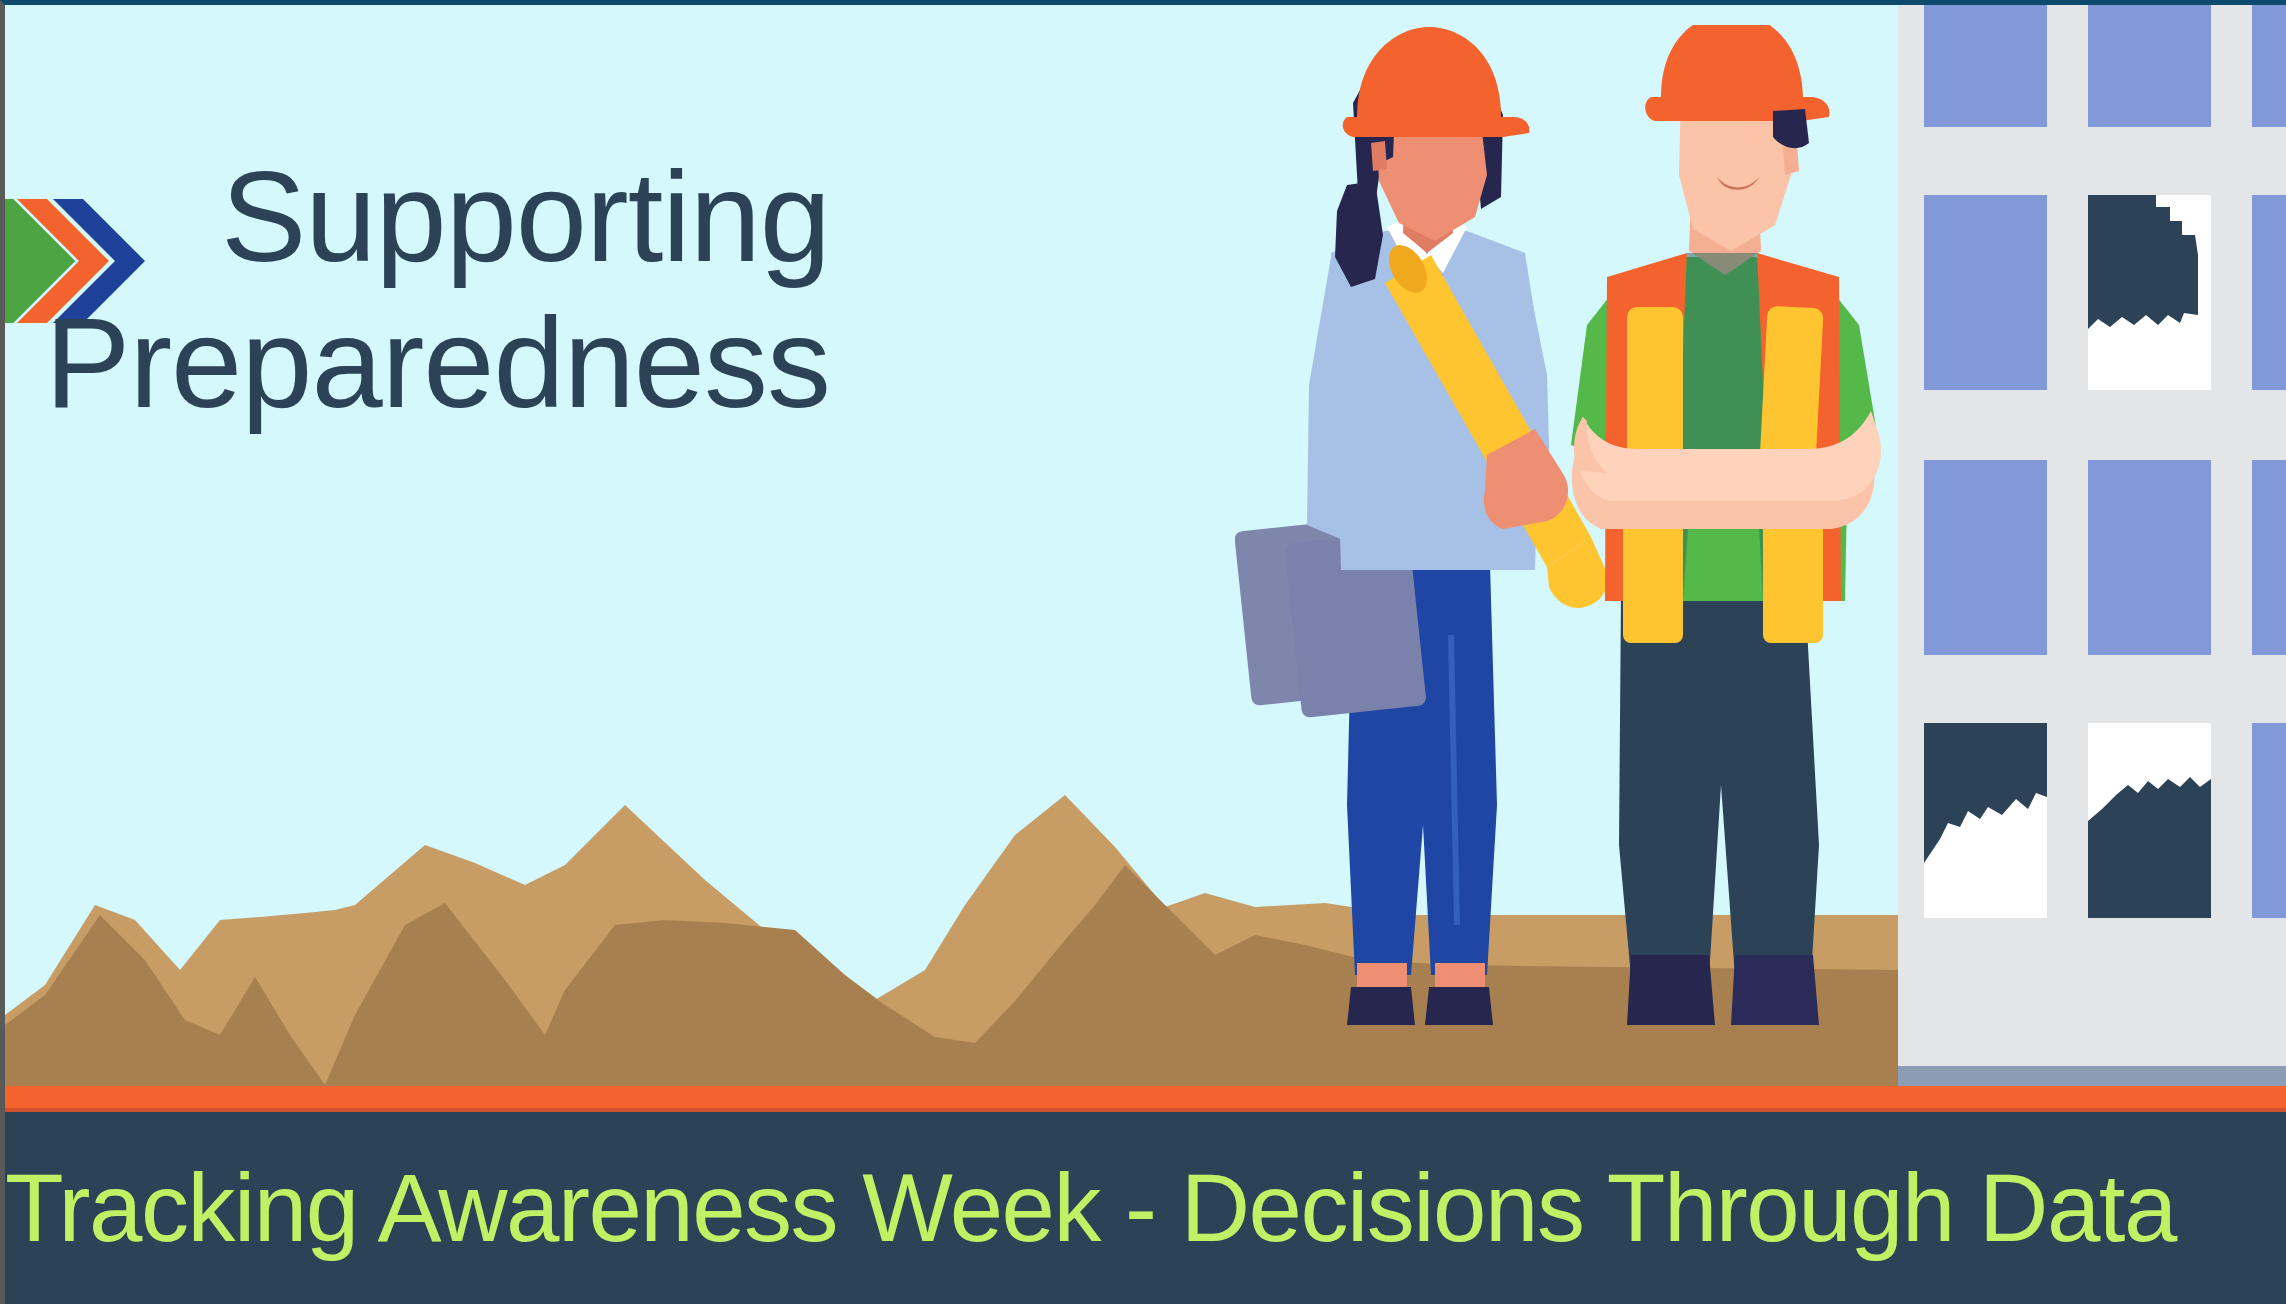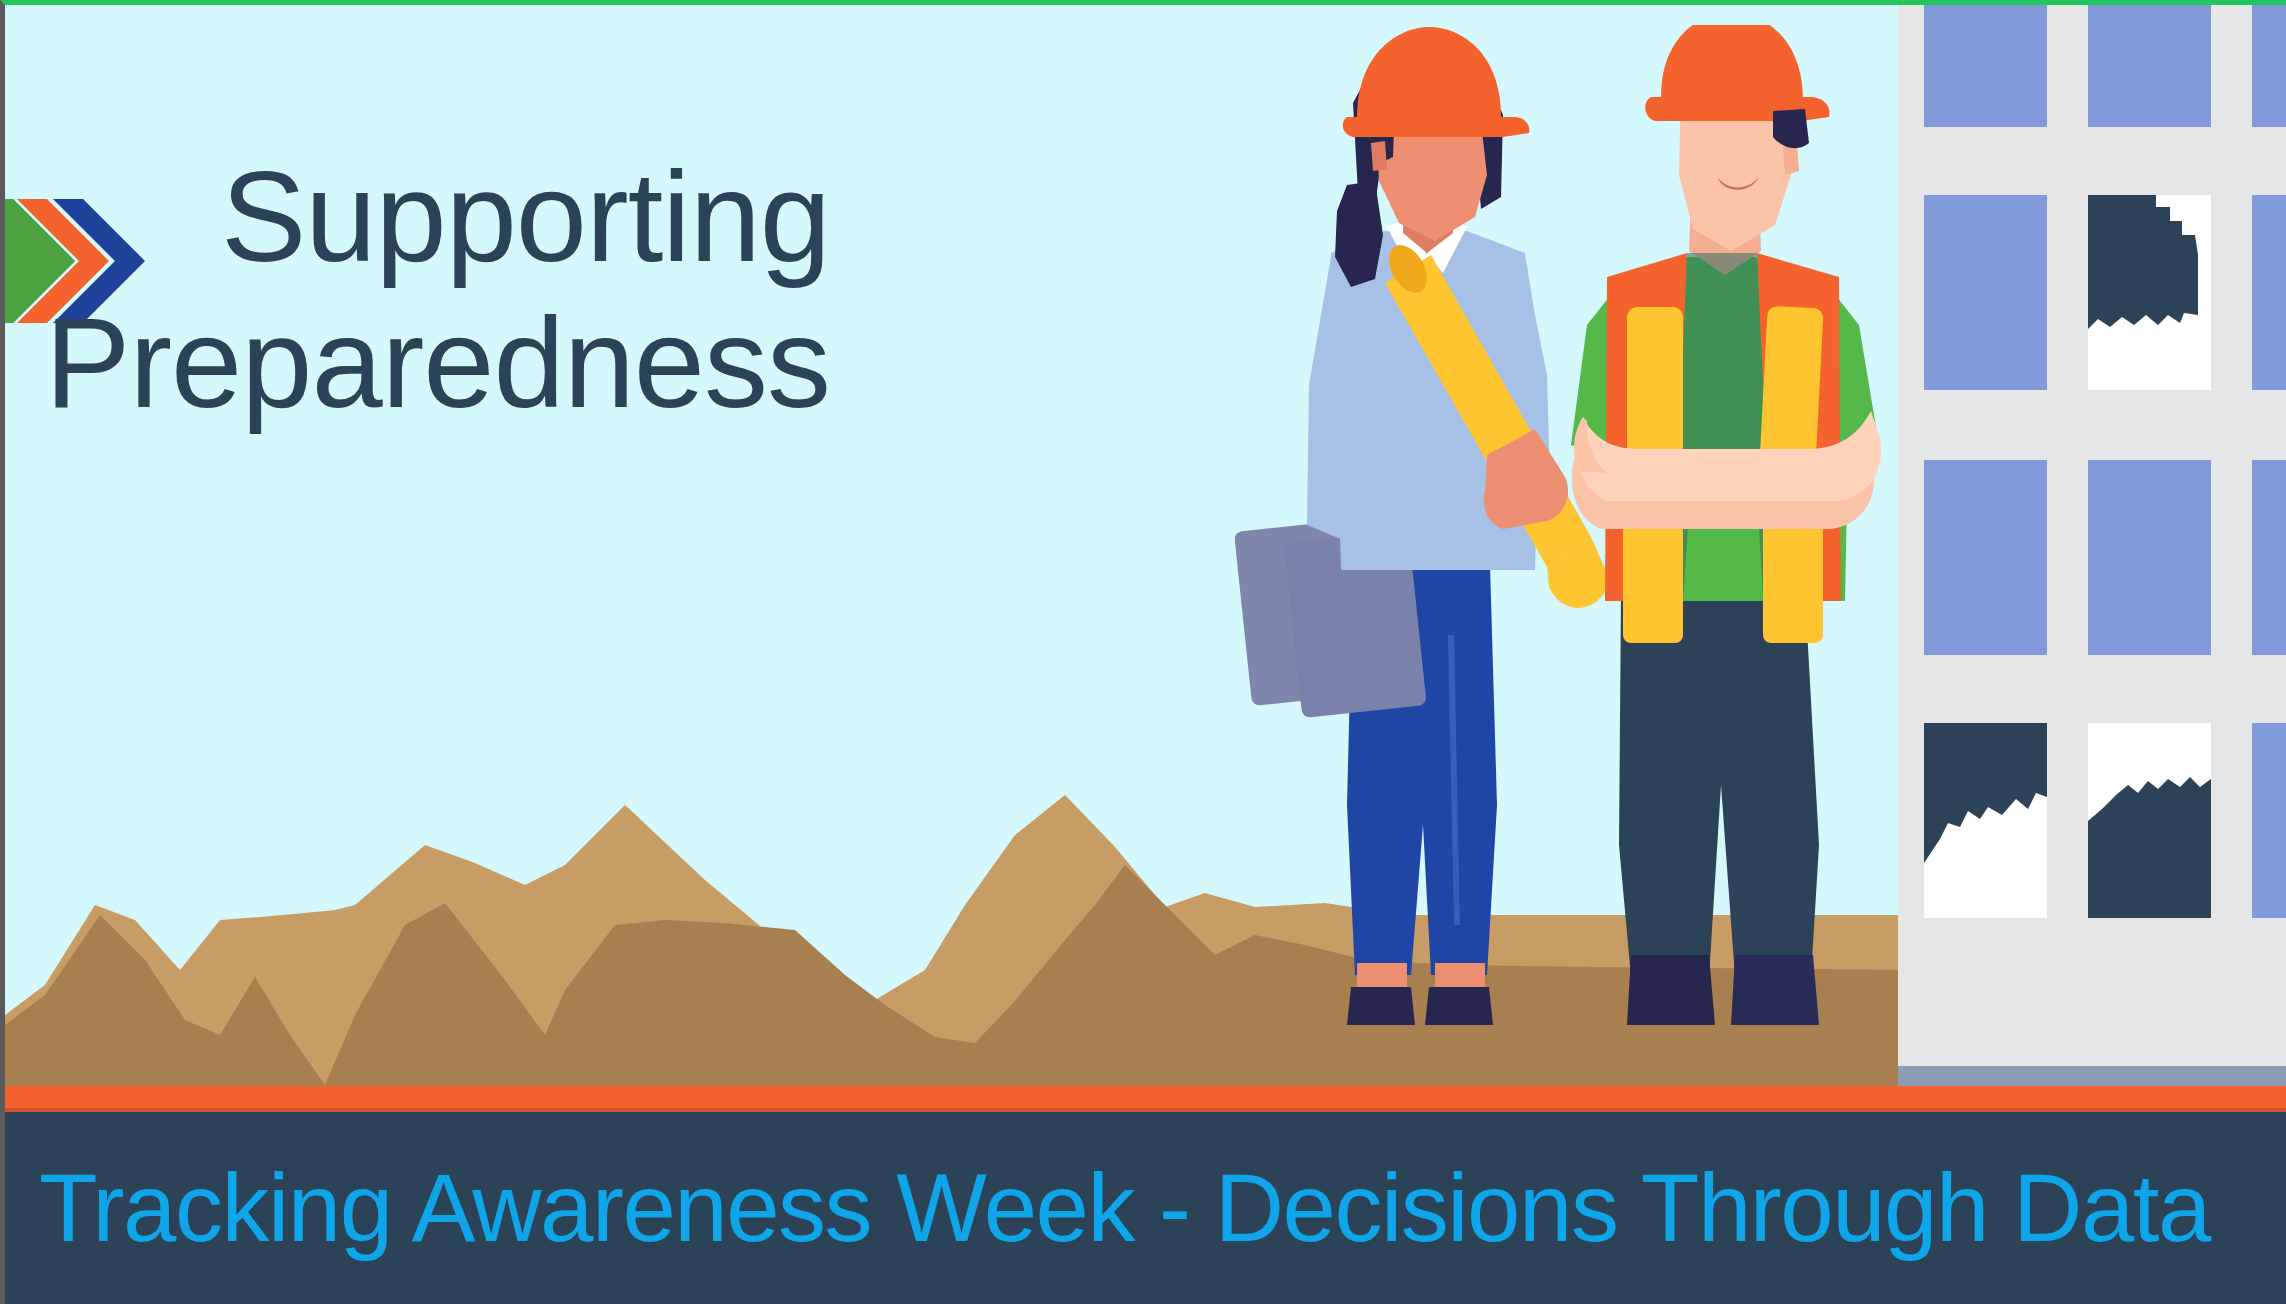--- a/index.html
+++ b/index.html
@@ -7,21 +7,21 @@
     background: #ffffff;
     font-family: "Liberation Sans", sans-serif;
   }
   #stage {
     position: relative;
     width: 2286px;
     height: 1304px;
     overflow: hidden;
     background: #d4f8fc;
     border-left: 5px solid #5a5a5a;
-    border-top: 5px solid #22c55e;
+    border-top: 5px solid #0c4a6e;
   }
 
   
   .sky {
     position: absolute;
     left: 0; top: 0; right: 0;
     height: 1105px;
     background: #d4f8fc;
   }
 
@@ -68,26 +68,25 @@
     position: absolute;
     left: 0; right: 0;
     top: 1107px;
     bottom: 0;
     background: #2c4257;
     z-index: 7;
     display: flex;
     align-items: center;
   }
   .banner-text {
-    color: #0ea5e9;
+    color: #bef264;
     font-size: 96px;
     font-weight: 400;
     letter-spacing: -1.5px;
     white-space: nowrap;
-    padding-left: 34px;
     line-height: 1;
   }
 
   
   .logo {
     position: absolute;
     left: -10px; top: 190px;
     width: 200px; height: 135px;
     z-index: 4;
   }

